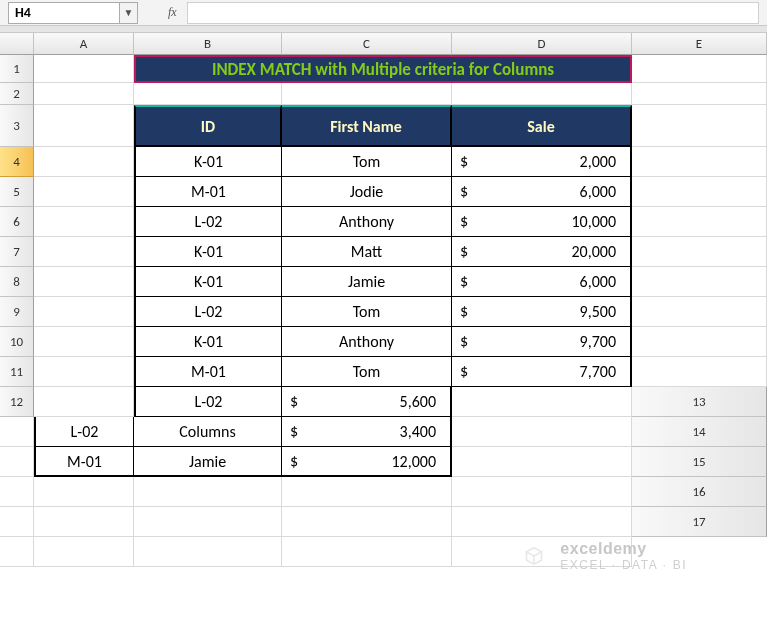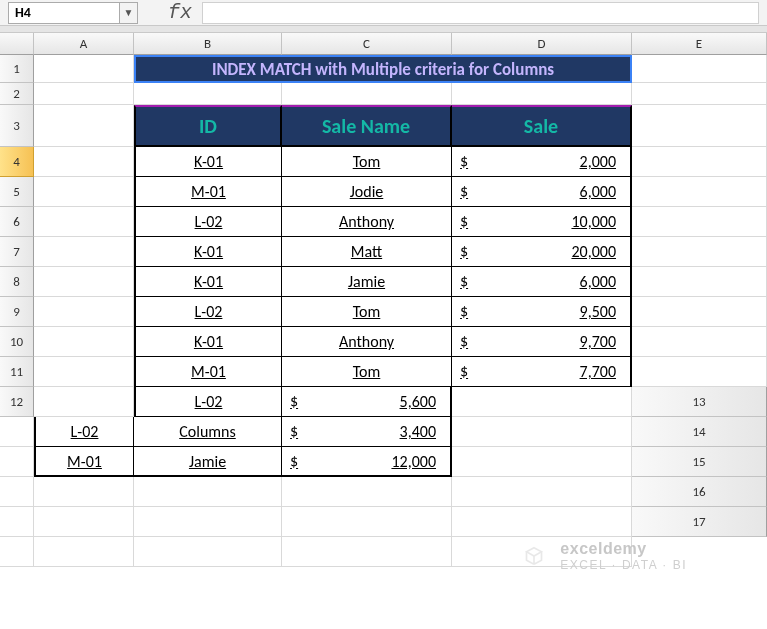--- a/index.html
+++ b/index.html
@@ -39,22 +39,22 @@
       border: 1px solid #ababab;
       border-left: none;
       display: flex;
       align-items: center;
       justify-content: center;
       color: #555;
       font-size: 10px;
     }
     .fx-label {
       font-style: italic;
-      font-family: Liberation Mono, monospace;
-      font-size: 20px;
+      font-family: Liberation Serif, serif;
+      font-size: 12px;
       color: #555;
       margin: 0 10px 0 30px;
     }
     .formula-input {
       flex: 1;
       height: 22px;
       background: #fff;
       border: 1px solid #d0d0d0;
       margin-right: 6px;
     }
@@ -103,45 +103,44 @@
       align-items: center;
       overflow: hidden;
     }
     .row-h1 { height: 28px; }
     .row-h2 { height: 22px; }
     .row-h3 { height: 42px; }
     .row-hd { height: 30px; }
     .title-merged {
       grid-column: 3 / 6;
       background: #203864;
-      color: #c4b5fd;
+      color: #84cc16;
       font-weight: bold;
       font-size: 17px;
       display: flex;
       align-items: center;
       justify-content: center;
-      border: 2px solid #3b82f6;
+      border: 2px solid #be185d;
     }
     .tbl-hdr {
       background: #203864;
-      color: #14b8a6;
+      color: #fef9c3;
       font-weight: bold;
-      font-size: 20px;
+      font-size: 16px;
       justify-content: center;
-      border-top: 2px solid #a21caf;
+      border-top: 2px solid #14b8a6;
       border-bottom: 2px solid #000;
       border-right: 2px solid #000;
     }
     .tbl-hdr.first { border-left: 2px solid #000; }
     .data {
       font-size: 16px;
       border-bottom: 1.5px solid #000;
       border-right: 1.5px solid #000;
       background: #fff;
-      text-decoration: underline;
     }
     .data.first { border-left: 2px solid #000; }
     .data.last-row { border-bottom: 2px solid #000; }
     .data.last-col { border-right: 2px solid #000; }
     .center { justify-content: center; }
     .money {
       justify-content: space-between;
       padding: 0 14px 0 8px;
     }
     .money .cur { }
@@ -198,21 +197,21 @@
   <div class="cell row-h2"></div>
   <div class="cell row-h2"></div>
   <div class="cell row-h2"></div>
 
   <div class="rowhdr row-h3">3</div>
   <div class="cell row-h3"></div>
   <div class="cell tbl-hdr first row-h3">
       <span>ID</span>
     </div>
   <div class="cell tbl-hdr row-h3">
-      <span>Sale Name</span>
+      <span>First Name</span>
     </div>
   <div class="cell tbl-hdr last-col row-h3">
       <span>Sale</span>
     </div>
   <div class="cell row-h3"></div>
 
   <div class="rowhdr row-hd active">4</div>
   <div class="cell row-hd"></div>
   <div class="cell data first center row-hd">
       <span>K-01</span>

